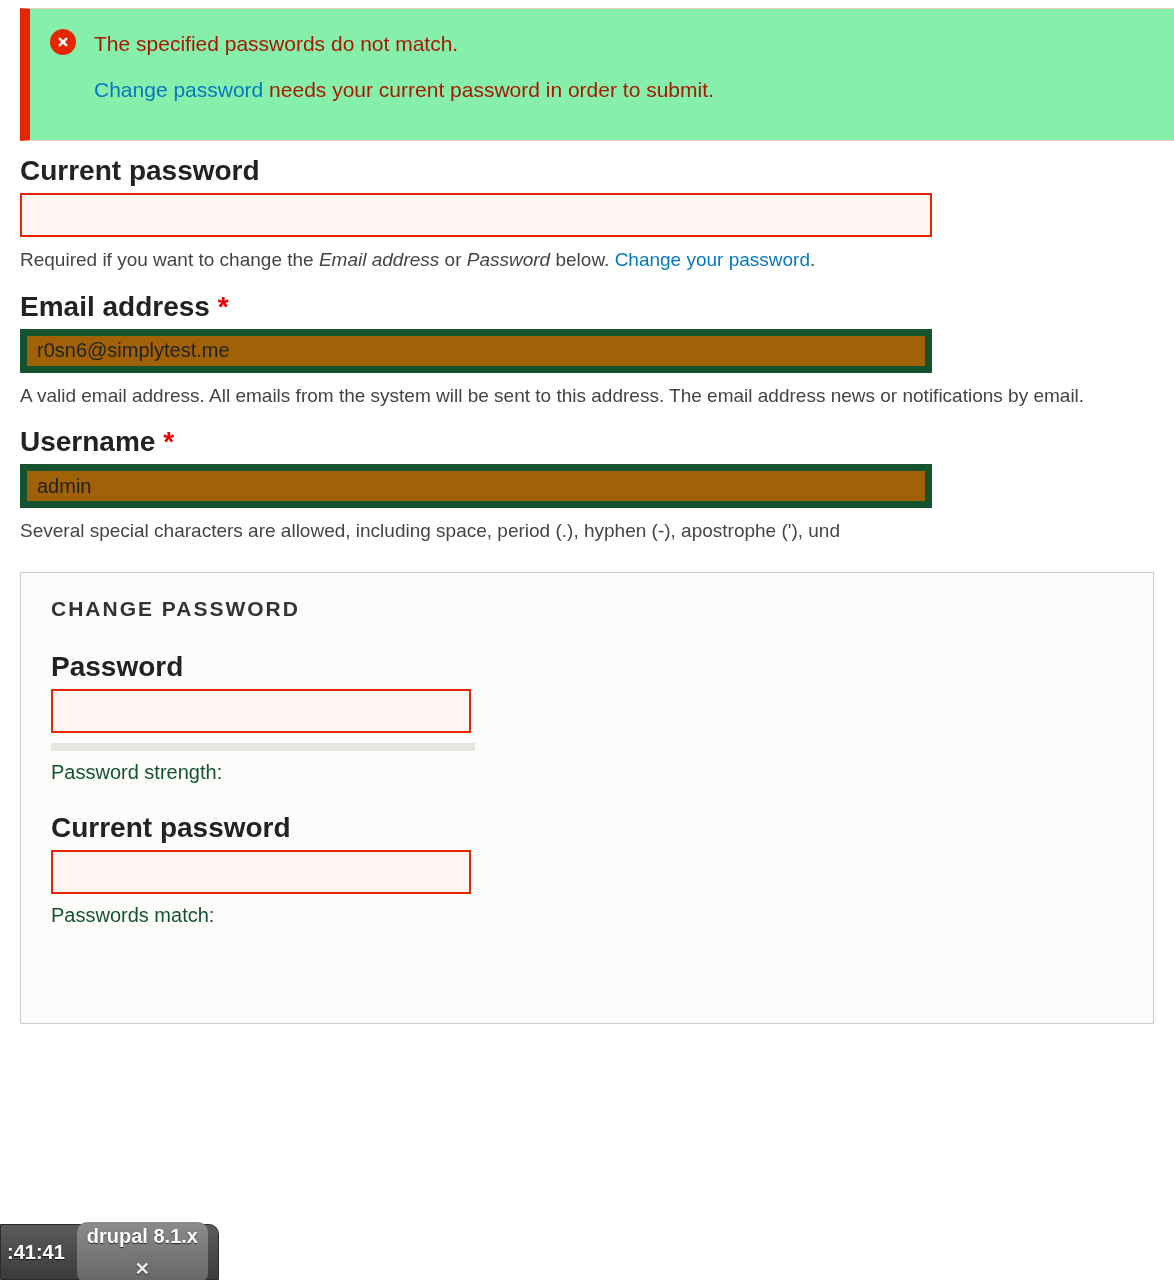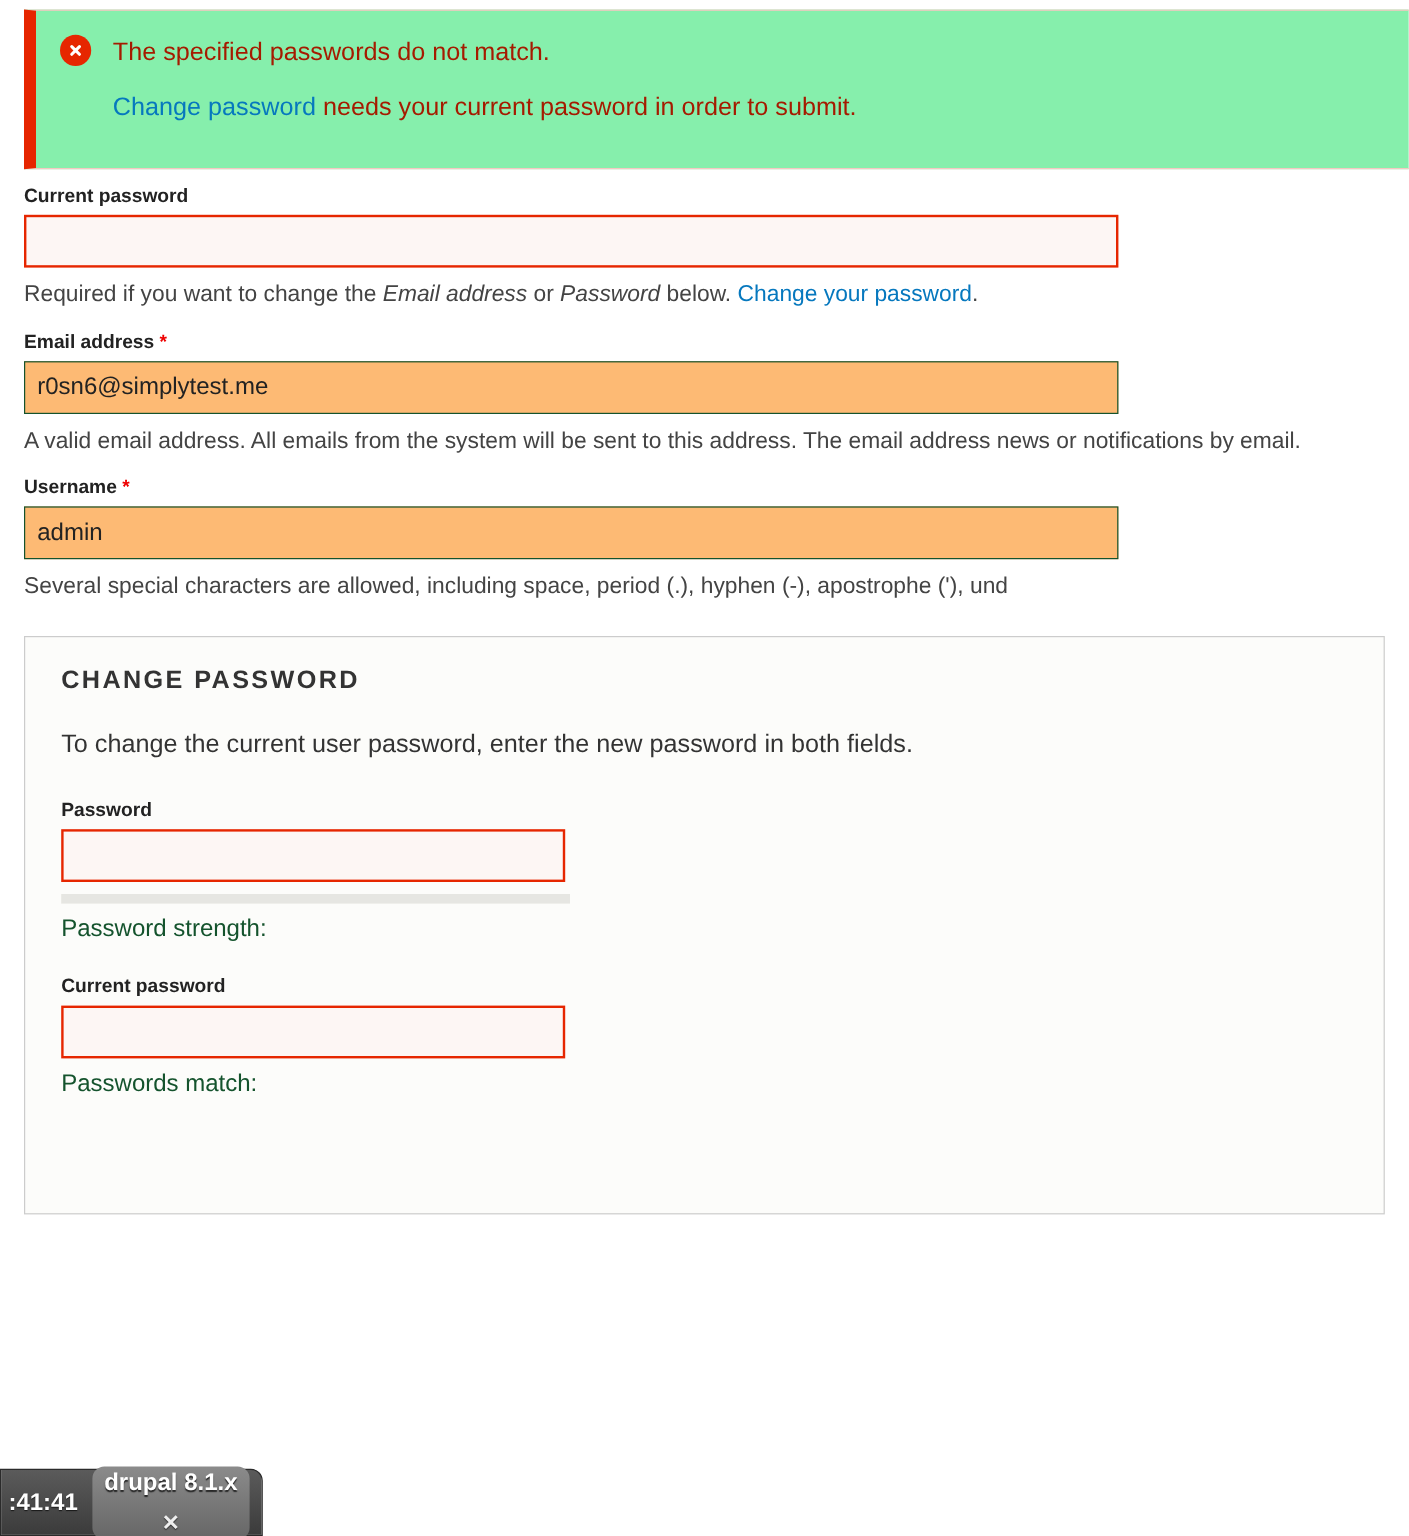--- a/index.html
+++ b/index.html
@@ -37,32 +37,32 @@
   }
   .error-icon svg { display: block; }
   .error-messages { line-height: 1.6; font-size: 21px; }
   .error-messages p { margin-bottom: 12px; }
   .error-link { color: #0678be; }
   .content { padding: 14px 20px 0 20px; }
   .form-item { margin-bottom: 16px; }
   label.fld {
     display: block;
     font-weight: 700;
-    font-size: 16px;
+    font-size: 28px;
     color: #222;
     margin-bottom: 6px;
   }
   .req { color: #e00; }
   input.text {
     width: 912px;
     height: 44px;
-    border: 1px solid #14532d;
+    border: 7px solid #14532d;
     padding: 6px 10px;
     font-size: 20px;
-    background: #fdba74;
+    background: #a16207;
     color: #222;
     font-family: inherit;
   }
   input.text.err {
     border: 2px solid #e62600;
     background: #fdf6f4;
   }
   .desc {
     font-size: 19px;
     color: #444;
@@ -173,21 +173,20 @@
   </div>
 
   <div class="form-item">
     <label class="fld"><span>Username </span><span class="req">*</span></label>
     <input type="text" class="text" value="admin" style="">
     <div class="desc">Several special characters are allowed, including space, period (.), hyphen (-), apostrophe ('), und</div>
   </div>
 
   <div class="fieldset">
     <div class="fieldset-title">CHANGE PASSWORD</div>
-    <div class="fieldset-desc">To change the current user password, enter the new password in both fields.</div>
 
     <div class="form-item">
       <label class="fld">Password</label>
       <input type="password" class="pw" value="" style="">
       <div class="strength-bar"></div>
       <div class="sub-lbl">Password strength:</div>
     </div>
 
     <div class="form-item" style="margin-top:28px">
       <label class="fld">Current password</label>

